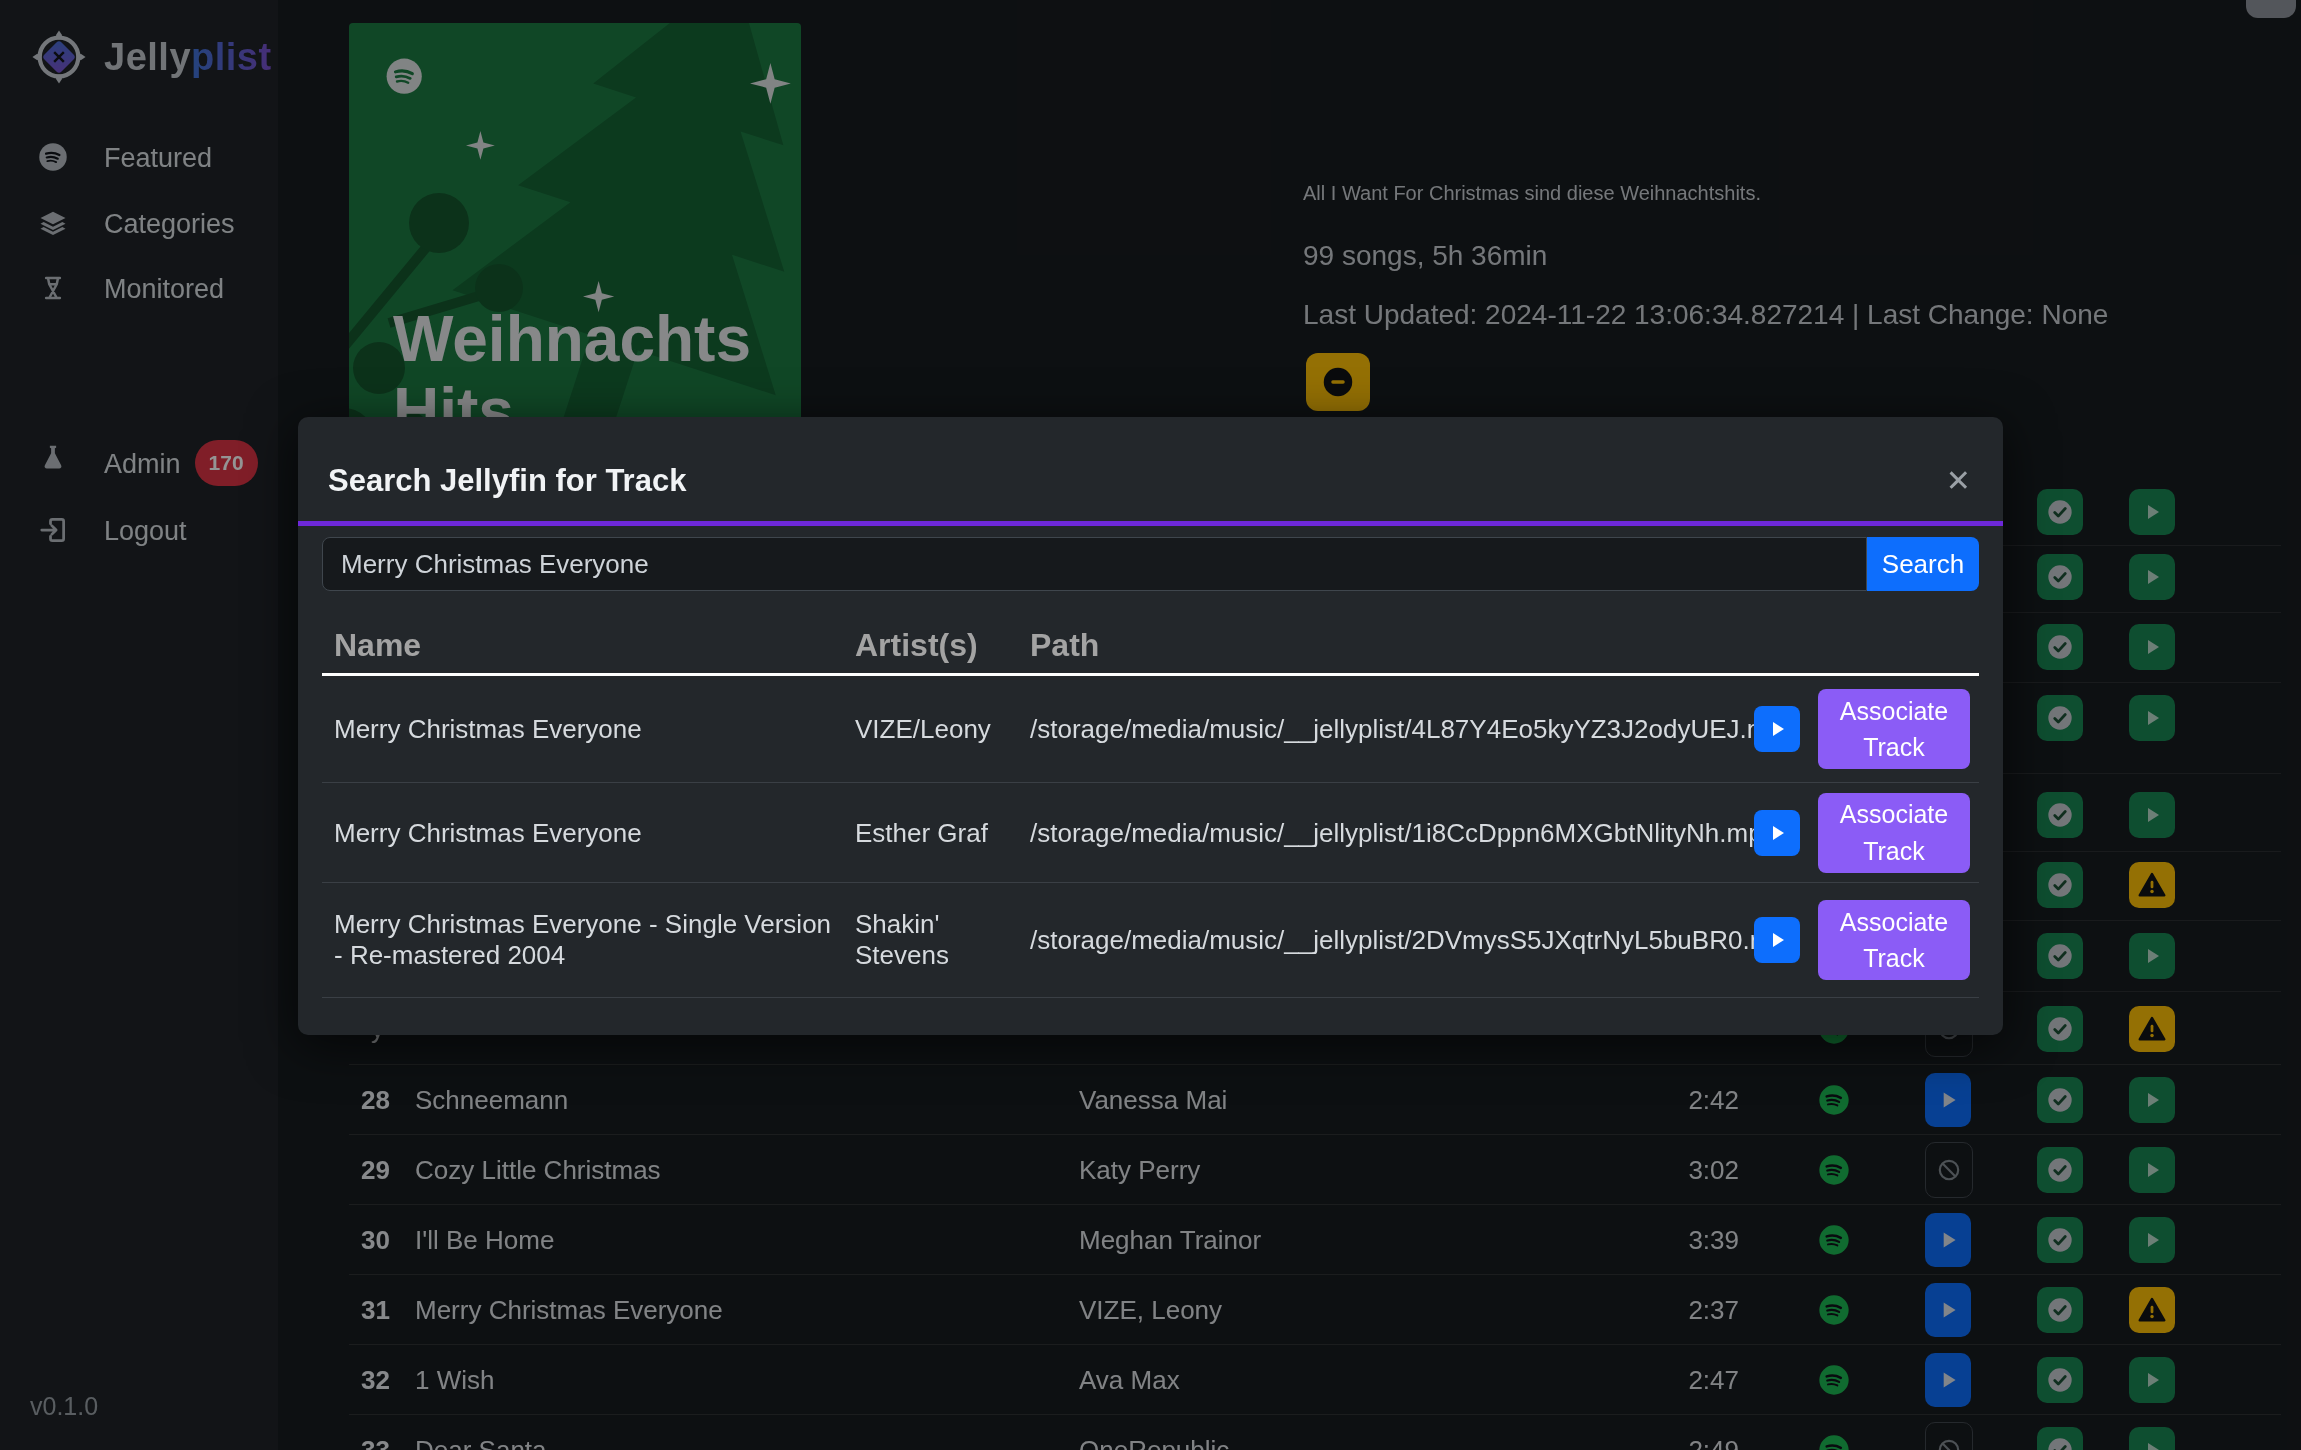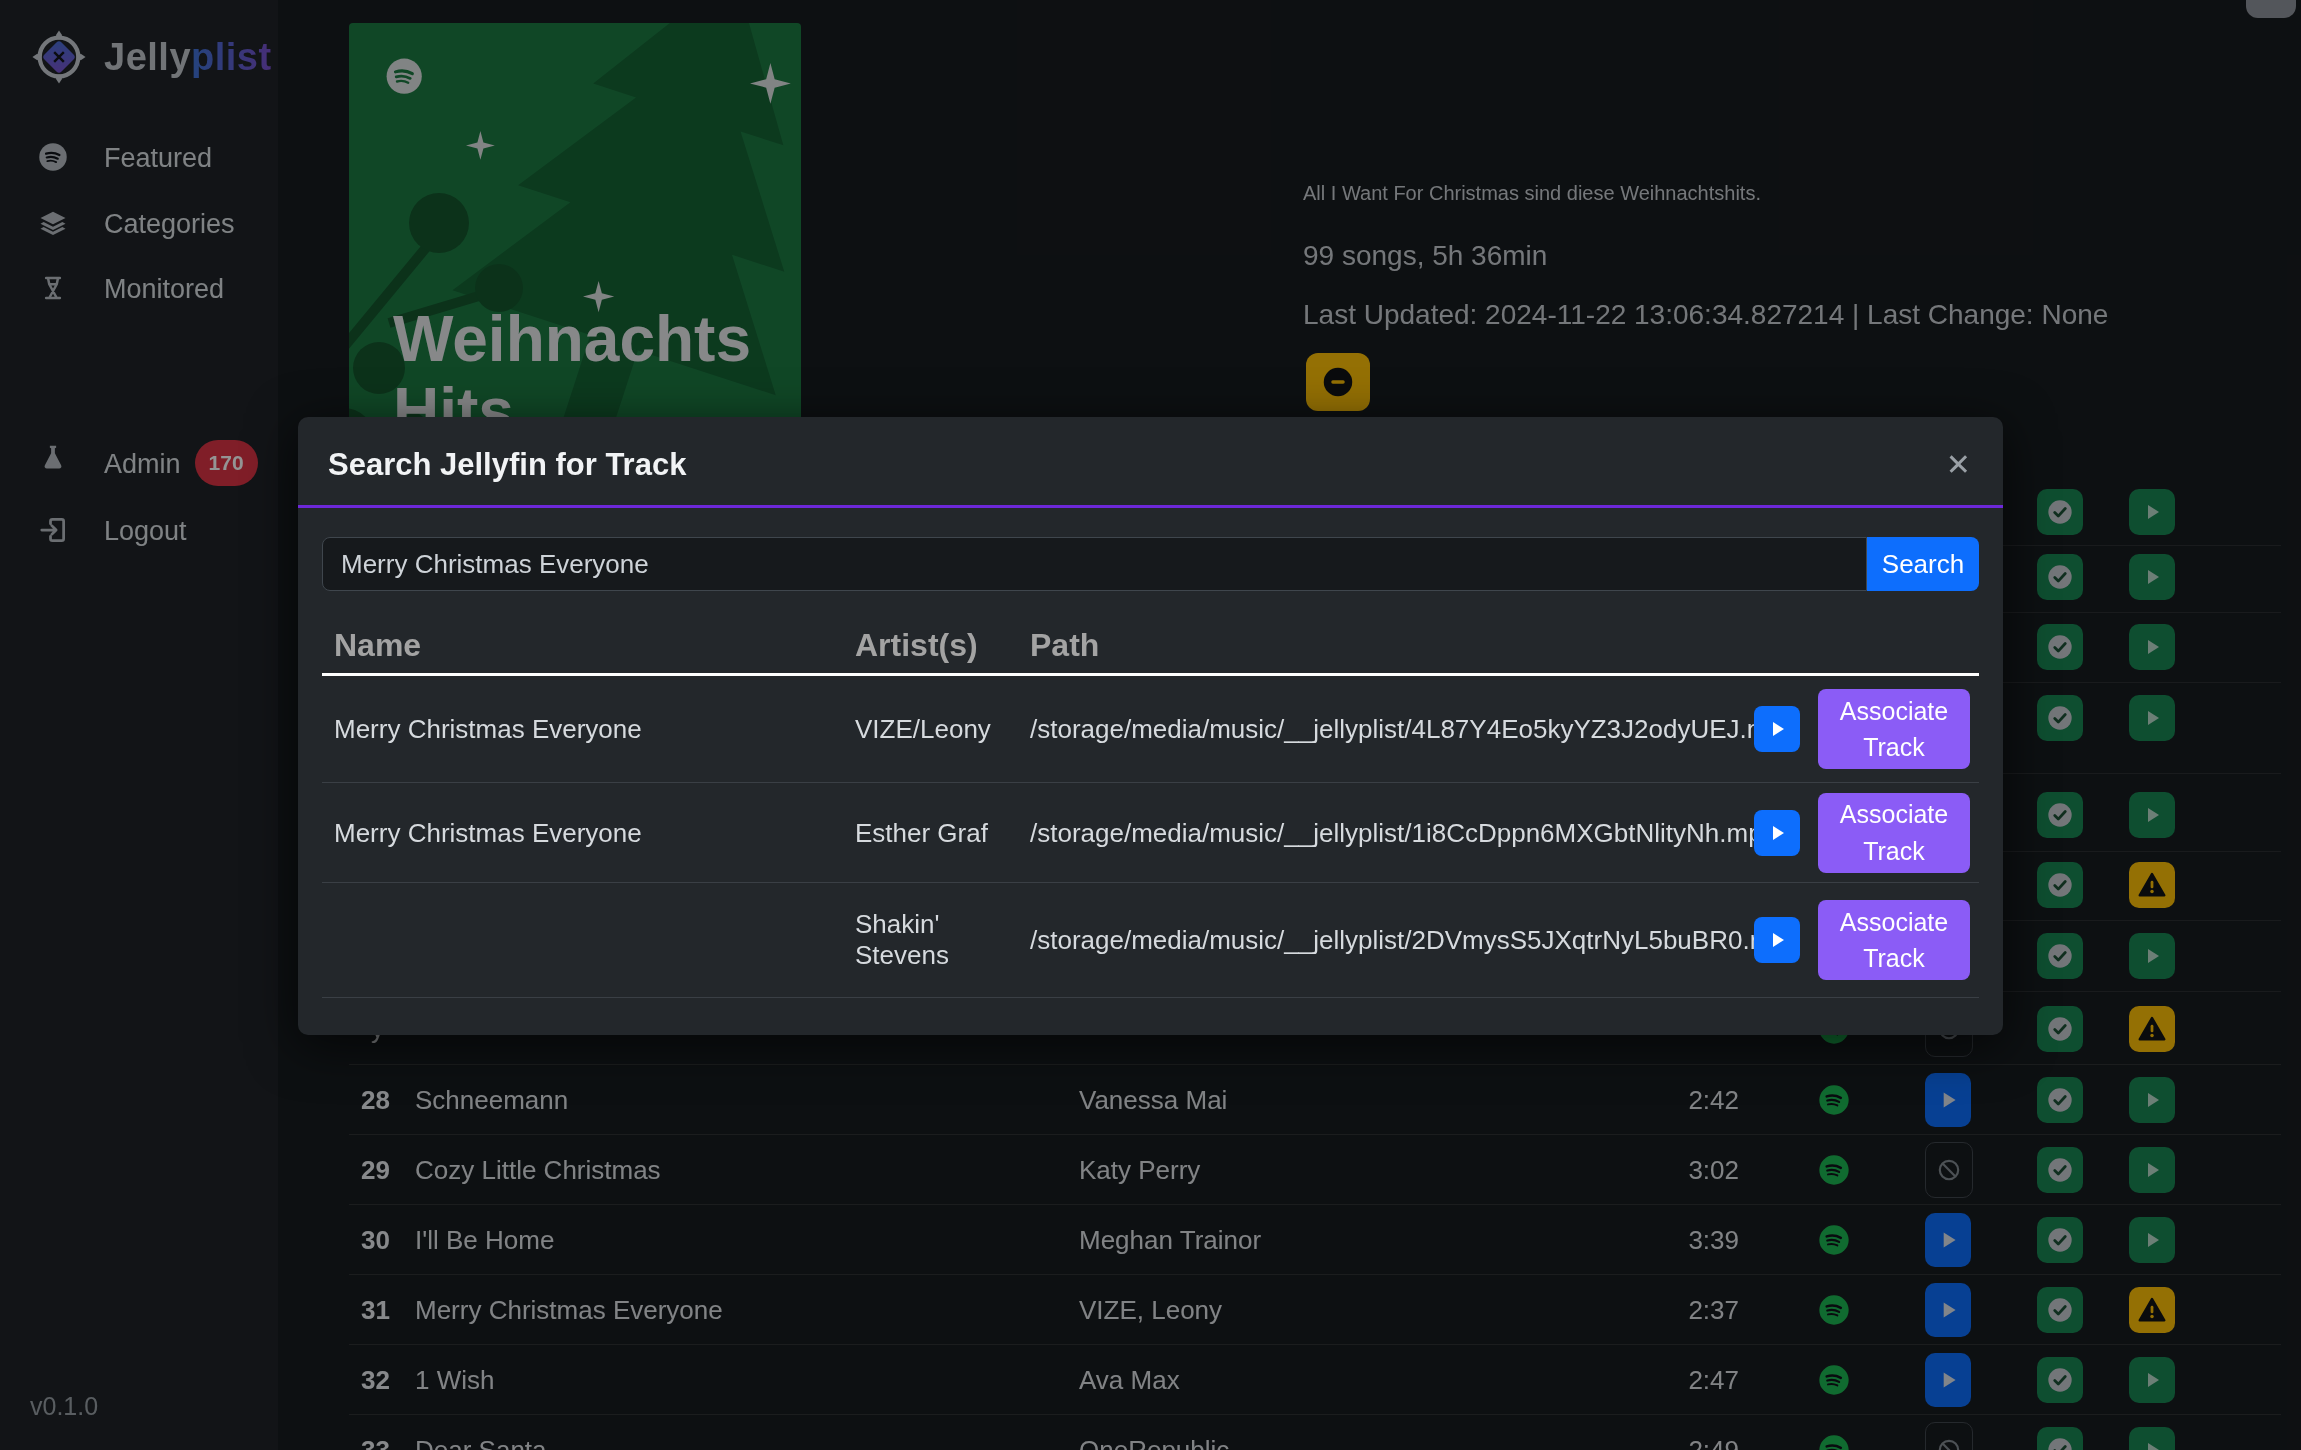--- a/index.html
+++ b/index.html
@@ -74,22 +74,22 @@
 
   
   .backdrop{position:absolute;left:0;top:0;width:2301px;height:1450px;
             background:rgba(0,0,0,.42);z-index:50;}
   .corner-thumb{position:absolute;left:2246px;top:0;width:50px;height:18px;
                 border-radius:0 0 12px 12px;background:#90959d;}
 
   
   .modal{position:absolute;left:298px;top:417px;width:1705px;height:618px;background:#23272b;
          border-radius:10px;z-index:60;box-shadow:0 10px 50px rgba(0,0,0,.65);}
-  .m-head{position:absolute;left:0;top:0;width:100%;height:88px;
-          border-bottom:3px solid #6d28d9;}
+  .m-head{position:absolute;left:0;top:16px;width:100%;height:88px;
+          border-bottom:5px solid #6d28d9;}
   .m-title{position:absolute;left:30px;top:30px;font-size:31px;font-weight:bold;color:#f1f3f5;}
   .m-close{position:absolute;right:32px;top:30px;font-size:30px;color:#9aa0a6;cursor:pointer;}
   .m-search{position:absolute;left:24px;top:120px;width:1657px;height:54px;display:flex;}
   .m-input{flex:1;background:#16191c;border:1px solid #3f464d;border-radius:8px 0 0 8px;
            color:#ced3d8;font-size:26px;padding:0 18px;font-family:"Liberation Sans",sans-serif;outline:none;}
   .m-btn{width:112px;background:#0d6efd;color:#fff;border:none;border-radius:0 8px 8px 0;
          font-size:26px;font-family:"Liberation Sans",sans-serif;cursor:pointer;}
   .m-table{position:absolute;left:24px;top:200px;width:1657px;border-bottom:1px solid #3a3f45;}
   .m-thead{position:relative;height:56px;border-bottom:3px solid #ffffff;
            font-size:32px;font-weight:bold;color:#a3a3a3;}
@@ -550,20 +550,21 @@
         <span class="mc c-path">/storage/media/music/__jellyplist/1i8CcDppn6MXGbtNlityNh.mp3</span>
         <span class="mc mplay">
           <svg viewBox="0 0 24 24">
               <use href="#i-play"></use>
             </svg>
           </span>
         <span class="mc massoc">Associate Track</span>
       </div>
 
       <div class="m-row" style="height:114px">
+        <span class="mc c-name">Merry Christmas Everyone - Single Version - Re-mastered 2004</span>
         <span class="mc c-artist">Shakin' Stevens</span>
         <span class="mc c-path">/storage/media/music/__jellyplist/2DVmysS5JXqtrNyL5buBR0.mp3</span>
         <span class="mc mplay">
           <svg viewBox="0 0 24 24">
               <use href="#i-play"></use>
             </svg>
           </span>
         <span class="mc massoc">Associate Track</span>
       </div>
     </div>

